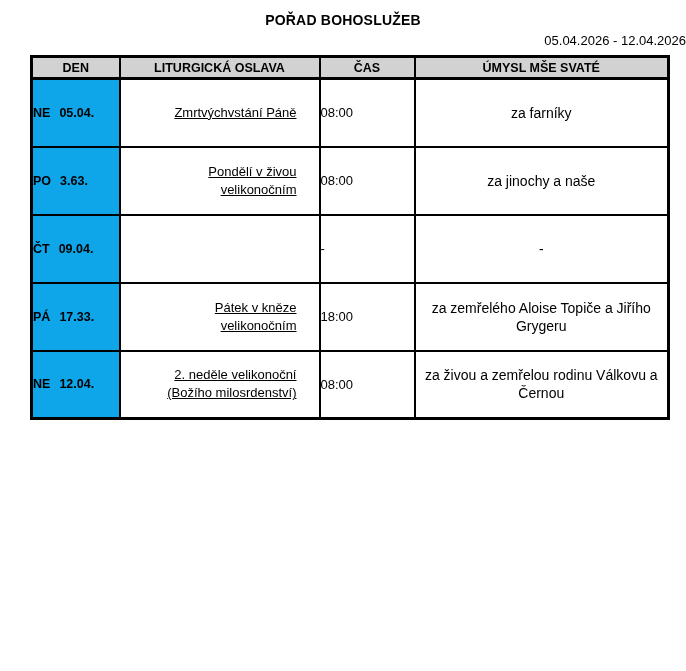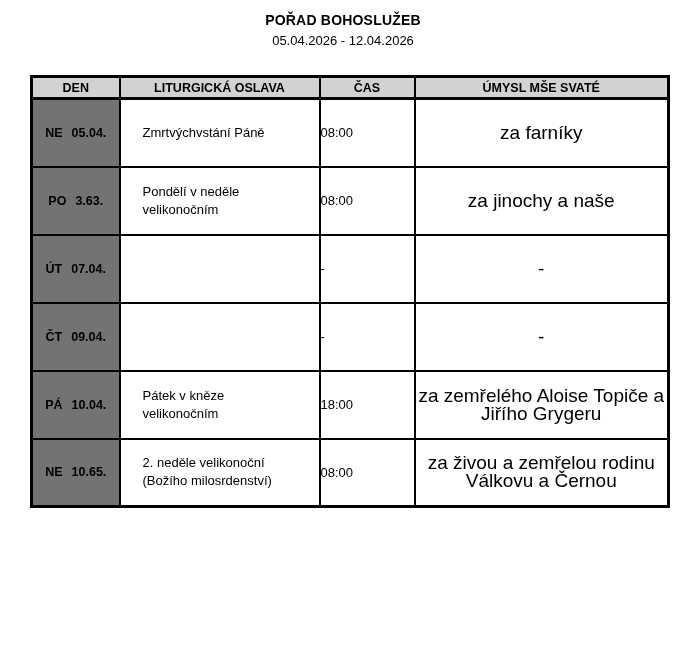--- a/index.html
+++ b/index.html
@@ -26,26 +26,27 @@
   .title-line {
     font-size: 14px;
     font-weight: bold;
     line-height: 21px;
     letter-spacing: 0.2px;
   }
   .date-line {
     font-size: 13px;
     font-weight: normal;
     line-height: 20px;
+    text-align: right;
   }
   table.schedule {
     border-collapse: collapse;
     table-layout: fixed;
     margin-left: 30px;
-    margin-top: 24px;
+    margin-top: 4px;
     width: 637px;
     border: 3px solid #000000;
   }
   table.schedule th,
   table.schedule td {
     border: 2px solid #000000;
     overflow: hidden;
   }
   table.schedule th {
     background: #d2d2d2;
@@ -53,45 +54,45 @@
     font-weight: bold;
     height: 19px;
     padding: 0;
     text-align: center;
     border-bottom: 3px solid #000000;
   }
   table.schedule tr.data-row {
     height: 68px;
   }
   td.day-cell {
-    background: #737373;
+    background: #0ea5e9;
     font-size: 12.5px;
     font-weight: bold;
-    text-align: center;
     vertical-align: middle;
     padding: 0;
     white-space: nowrap;
   }
   td.day-cell .day-abbrev {
     margin-right: 9px;
   }
   td.celebration-cell {
     font-size: 13px;
-    text-align: left;
+    text-align: right;
     vertical-align: middle;
     padding: 0 22px;
     line-height: 18px;
+    text-decoration: underline;
   }
   td.time-cell {
     font-size: 13px;
     vertical-align: middle;
     padding: 0;
   }
   td.intention-cell {
-    font-size: 19px;
+    font-size: 14px;
     text-align: center;
     vertical-align: middle;
     padding: 0 2px;
     line-height: 18px;
   }
   col.c-day { width: 88px; }
   col.c-cel { width: 200px; }
   col.c-time { width: 95px; }
   col.c-int { width: 254px; }
 </style>
@@ -122,44 +123,38 @@
     </thead>
     <tbody>
       <tr class="data-row">
         <td class="day-cell"><span class="day-abbrev">NE</span><span>05.04.</span></td>
         <td class="celebration-cell">Zmrtvýchvstání Páně</td>
         <td class="time-cell">08:00</td>
         <td class="intention-cell">za farníky</td>
       </tr>
       <tr class="data-row">
         <td class="day-cell"><span class="day-abbrev">PO</span><span>3.63.</span></td>
-        <td class="celebration-cell">Pondělí v neděle velikonočním</td>
+        <td class="celebration-cell">Pondělí v živou velikonočním</td>
         <td class="time-cell">08:00</td>
         <td class="intention-cell">za jinochy a naše</td>
-      </tr>
-      <tr class="data-row">
-        <td class="day-cell"><span class="day-abbrev">ÚT</span><span>07.04.</span></td>
-        <td class="celebration-cell"></td>
-        <td class="time-cell">-</td>
-        <td class="intention-cell">-</td>
       </tr>
       <tr class="data-row">
         <td class="day-cell"><span class="day-abbrev">ČT</span><span>09.04.</span></td>
         <td class="celebration-cell"></td>
         <td class="time-cell">-</td>
         <td class="intention-cell">-</td>
       </tr>
       <tr class="data-row">
-        <td class="day-cell"><span class="day-abbrev">PÁ</span><span>10.04.</span></td>
+        <td class="day-cell"><span class="day-abbrev">PÁ</span><span>17.33.</span></td>
         <td class="celebration-cell">Pátek v kněze velikonočním</td>
         <td class="time-cell">18:00</td>
         <td class="intention-cell">za zemřelého Aloise Topiče a Jiřího Grygeru</td>
       </tr>
       <tr class="data-row">
-        <td class="day-cell"><span class="day-abbrev">NE</span><span>10.65.</span></td>
+        <td class="day-cell"><span class="day-abbrev">NE</span><span>12.04.</span></td>
         <td class="celebration-cell">2. neděle velikonoční (Božího milosrdenství)</td>
         <td class="time-cell">08:00</td>
         <td class="intention-cell">za živou a zemřelou rodinu Válkovu a Černou</td>
       </tr>
     </tbody>
   </table>
 
 </div>
 
 </body></html>

